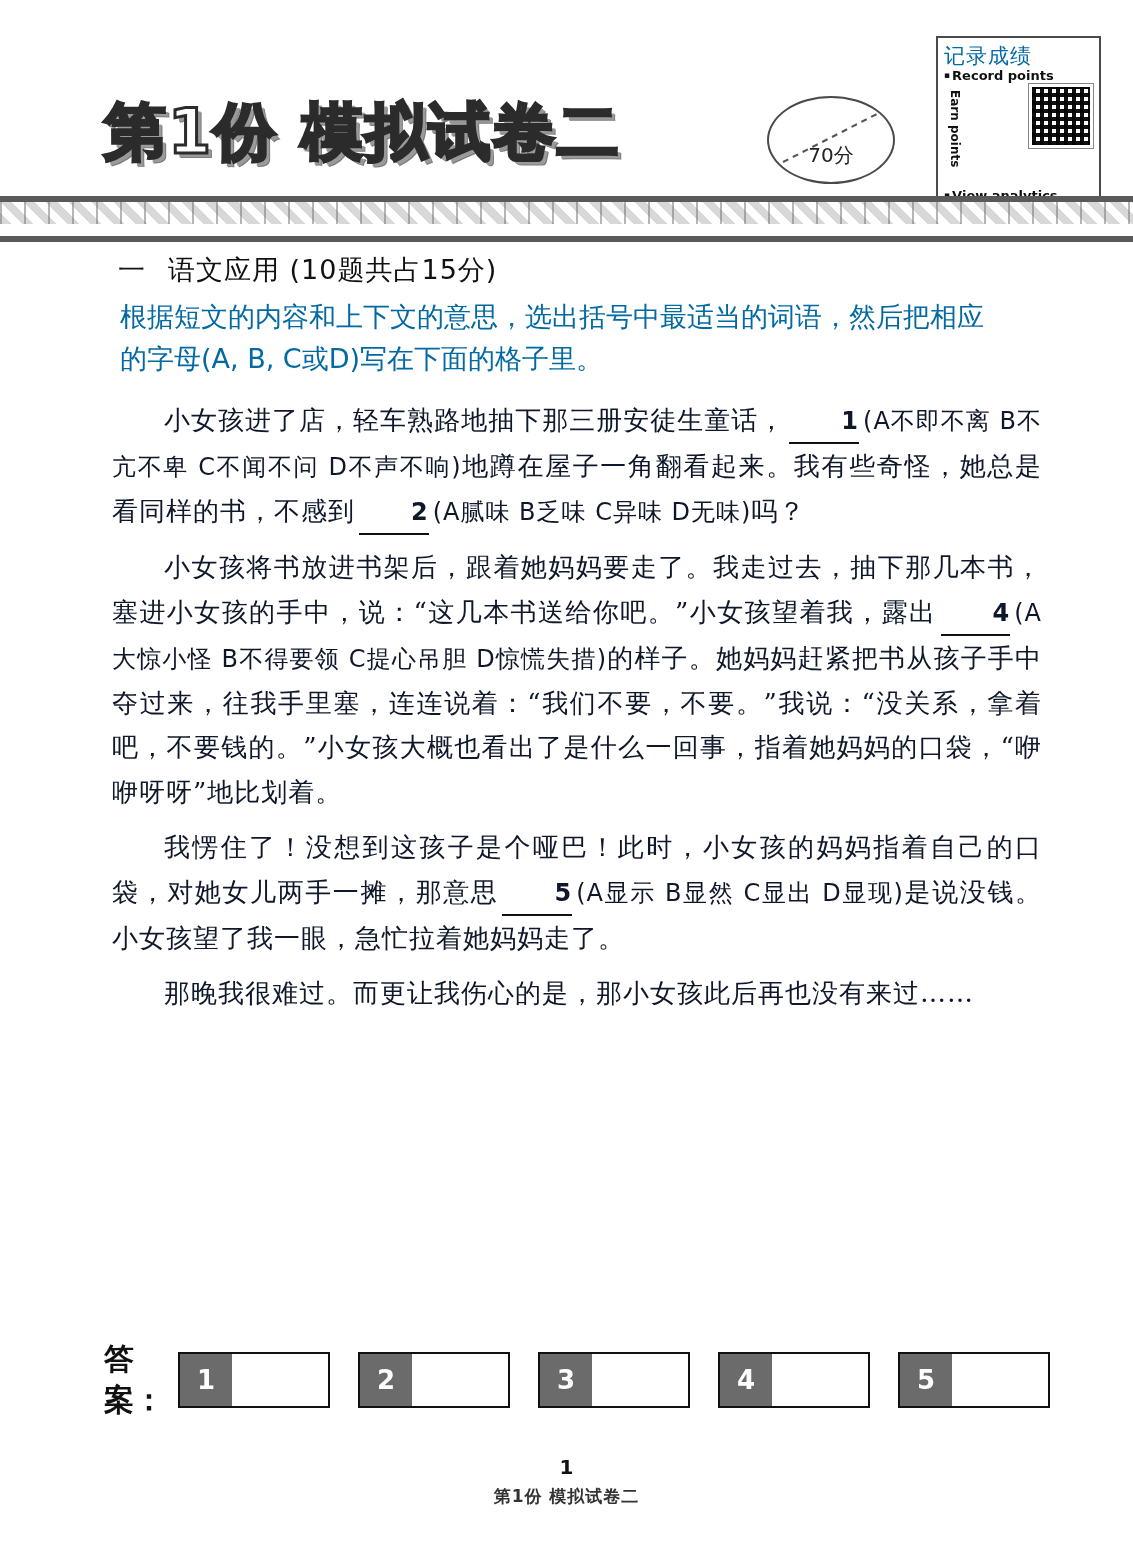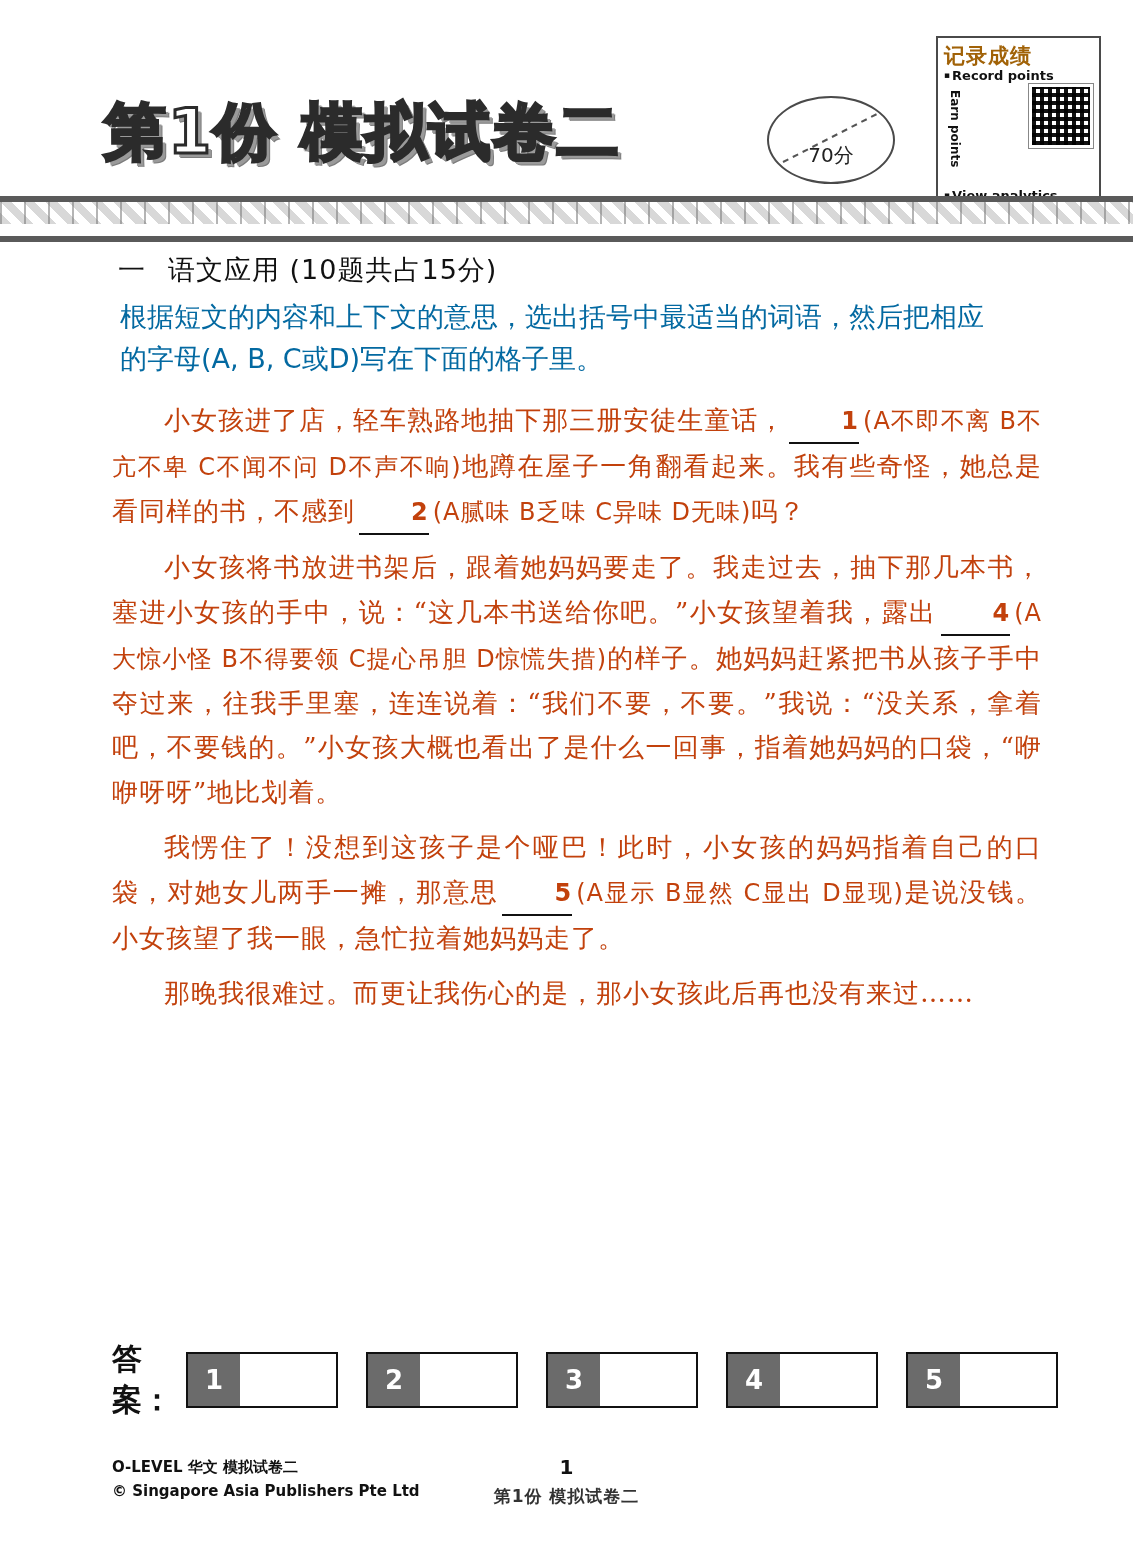--- a/index.html
+++ b/index.html
@@ -50,21 +50,21 @@
   }
 
   
   .qr-box{
     position:absolute;left:936px;top:36px;
     width:165px;height:196px;
     border:2px solid #4a4a4a;background:#fff;
     box-sizing:border-box;
   }
   .qr-cn-top{
-    position:absolute;left:6px;top:4px;font-size:21px;font-weight:bold;color:#a16207;
+    position:absolute;left:6px;top:4px;font-size:21px;font-weight:normal;color:#0369a1;
     letter-spacing:1px;
   }
   .qr-en-top{
     position:absolute;left:6px;top:30px;font-size:13px;font-weight:bold;color:#111;
   }
   .qr-en-top:before{content:"\25AA";font-size:9px;vertical-align:2px;margin-right:2px;}
   .qr-en-mid{
     position:absolute;left:10px;top:52px;font-size:12px;font-weight:bold;color:#111;
     writing-mode:vertical-rl;letter-spacing:0px;height:96px;
   }
@@ -121,34 +121,34 @@
   .grp .gname{margin-right:12px;}
   .grp .gdesc{font-weight:bold;}
 
   .instr{
     margin:8px 0 0 120px;width:880px;font-size:27px;line-height:1.55;color:#0369a1;
   }
 
   .passage{margin:18px 0 0 112px;width:930px;}
   .para{
     font-family:"DejaVu Serif","Liberation Serif",serif;
-    font-size:26px;line-height:1.72;color:#c2410c;
+    font-size:26px;line-height:1.72;color:#0f172a;
     text-indent:2em;margin:0 0 10px 0;letter-spacing:1px;
     text-align:justify;
   }
   .blank{
     display:inline-block;min-width:40px;text-align:center;
     border-bottom:2px solid #111;font-weight:bold;margin:0 4px;
     font-family:"DejaVu Sans","Liberation Sans",sans-serif;font-size:24px;
   }
   .opts{font-family:"DejaVu Sans","Liberation Sans",sans-serif;font-size:24px;}
 
   
   .answers{
-    position:absolute;left:112px;top:1345px;width:960px;height:70px;
+    position:absolute;left:104px;top:1345px;width:960px;height:70px;
     display:flex;align-items:center;
   }
   .ans-label{
     font-size:30px;font-weight:bold;color:#111;margin-right:14px;
     font-family:"DejaVu Sans","Liberation Sans",sans-serif;
   }
   .ans-box{
     width:148px;height:52px;border:2px solid #111;display:flex;align-items:stretch;
     margin-right:28px;background:#fff;
   }
@@ -244,21 +244,17 @@
           <div class="ans-blank"></div>
         </div>
         <div class="ans-box">
           <div class="ans-num">5</div>
           <div class="ans-blank"></div>
         </div>
       </div>
   </div>
 
   <div class="footer">
-    <div class="foot-left">
-      <div>O-LEVEL 华文 模拟试卷二</div>
-      <div class="line2">© Singapore Asia Publishers Pte Ltd</div>
-    </div>
     <div class="page-num">1</div>
     <div class="foot-center">第1份 模拟试卷二</div>
   </div>
 
 </div>
 
 </body></html>

